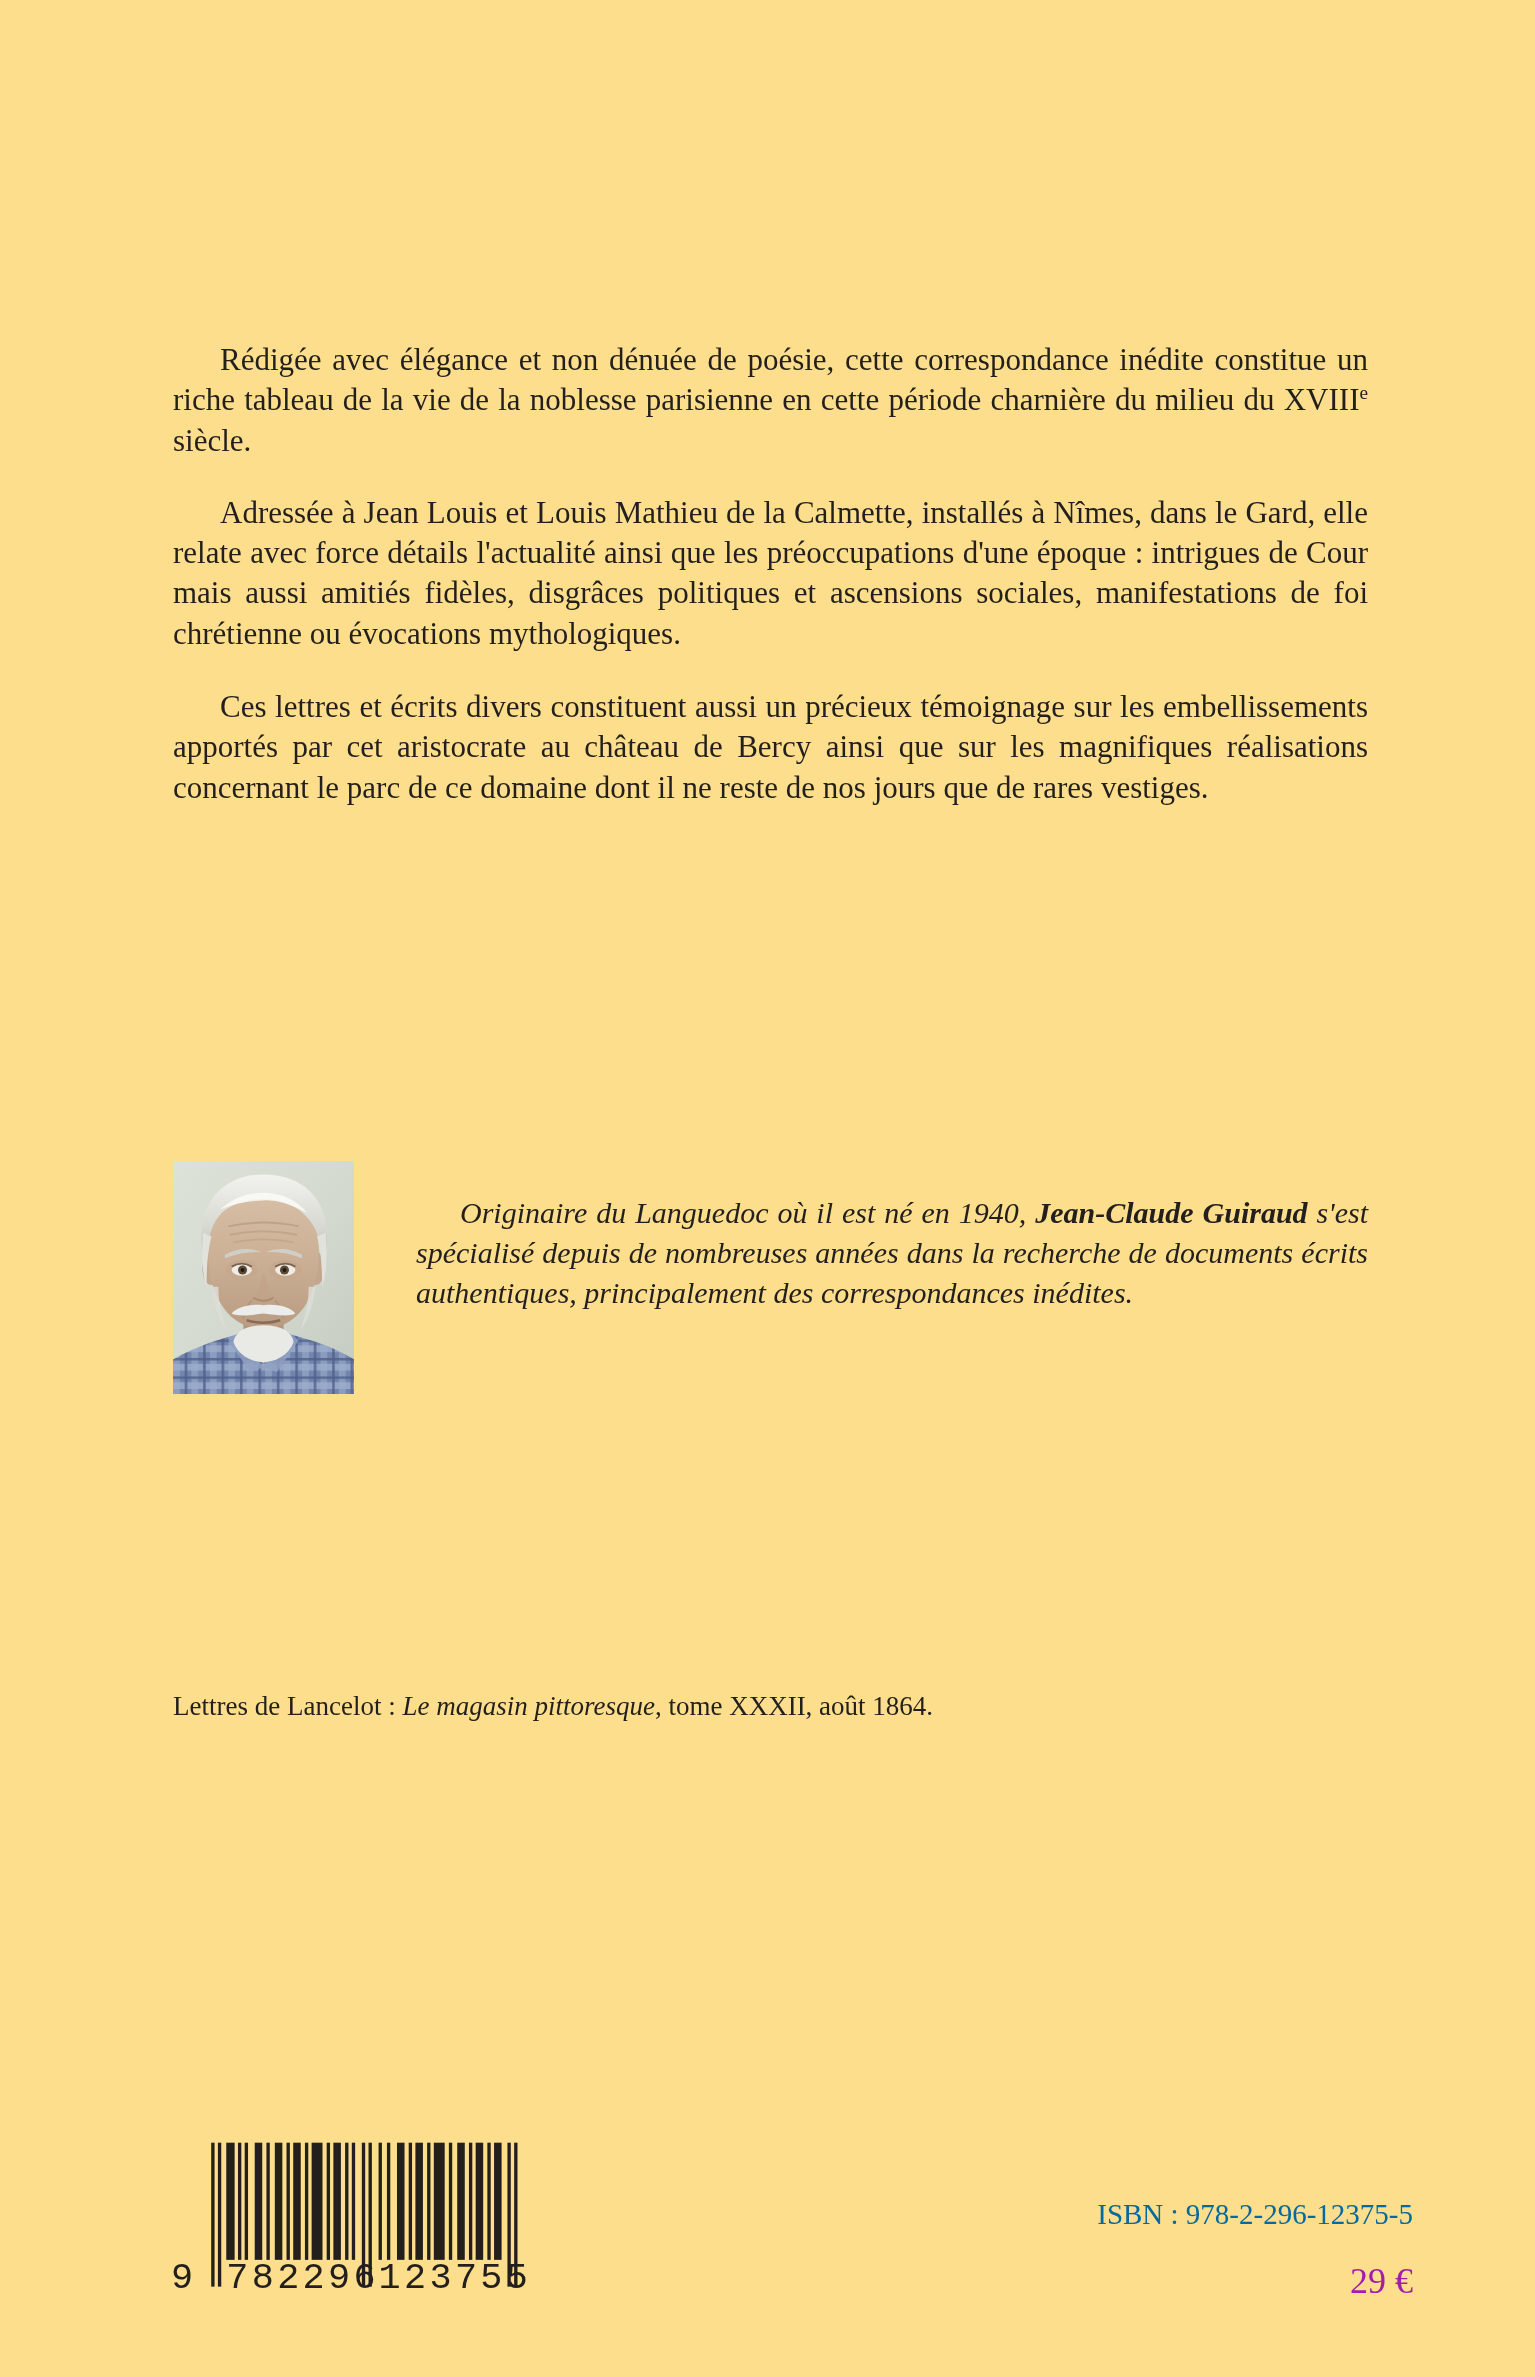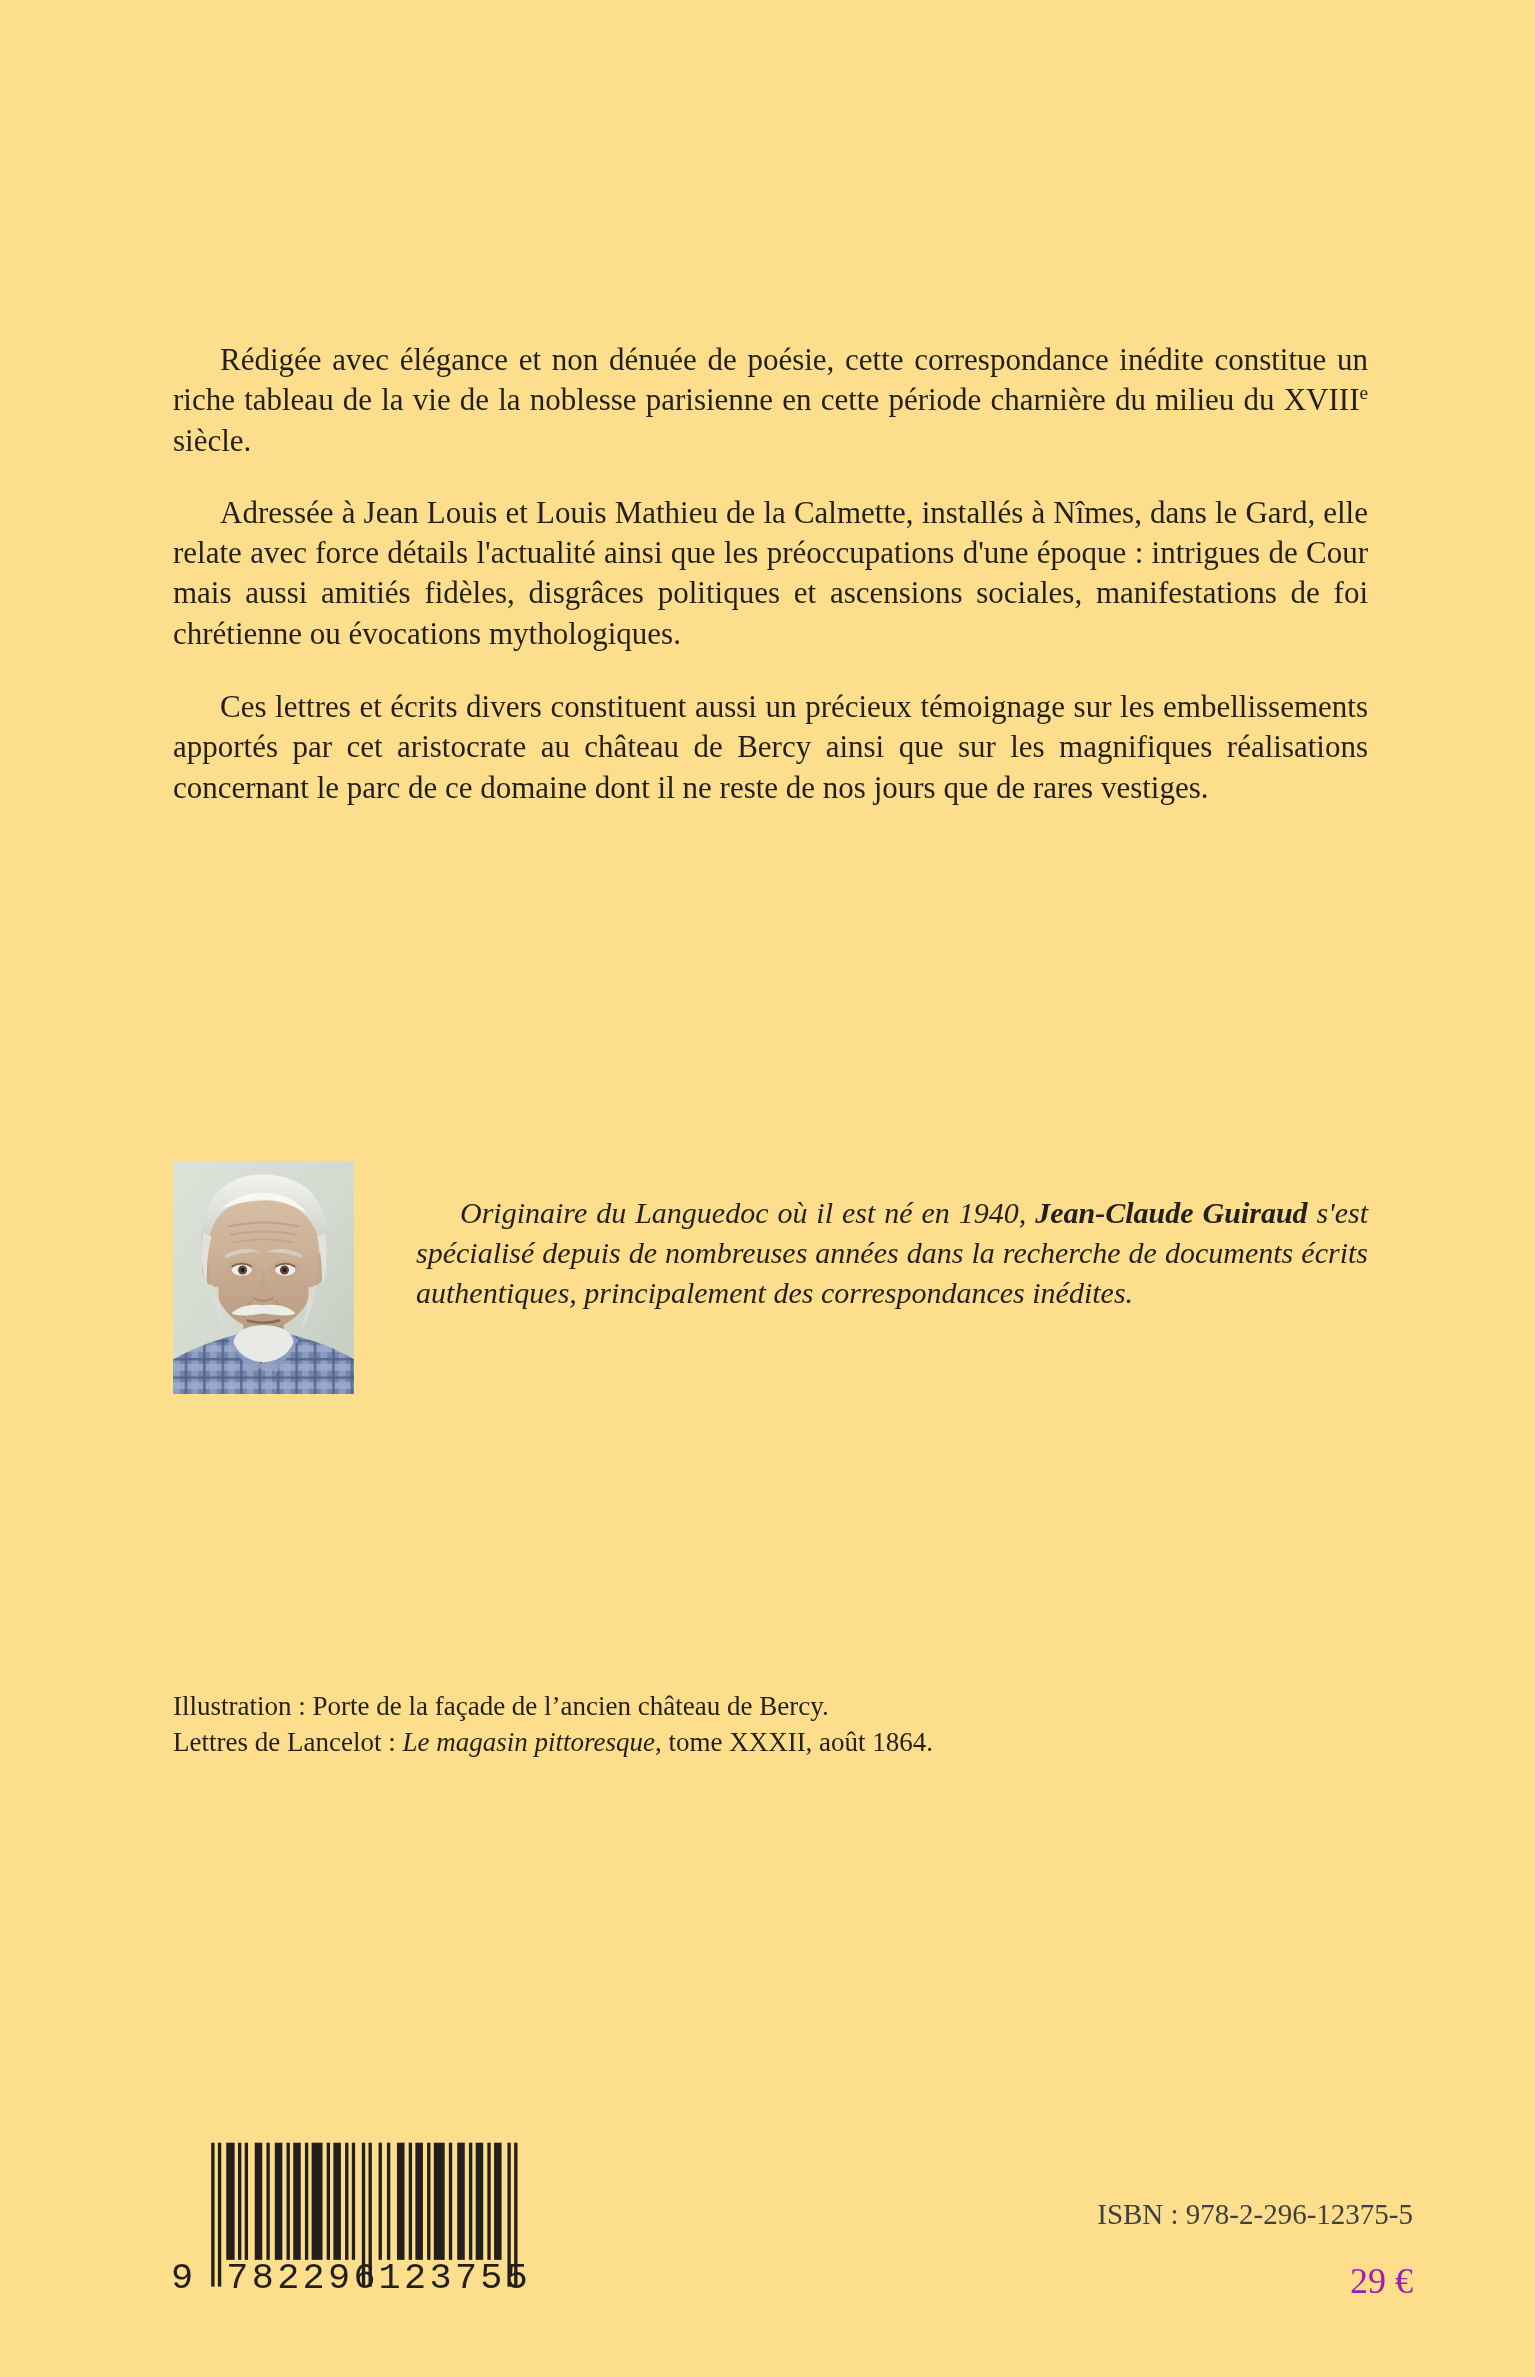--- a/index.html
+++ b/index.html
@@ -124,21 +124,21 @@
   
   .isbn-block {
     position: absolute;
     right: 122px;
     top: 2198px;
     text-align: right;
   }
   .isbn-line {
     font-size: 29px;
     line-height: 1.15;
-    color: #404040;
+    color: #0369a1;
     white-space: nowrap;
   }
   .price-line {
     font-size: 36px;
     line-height: 1.3;
     margin-top: 27px;
     color: #a21caf;
     white-space: nowrap;
   }
 </style>
@@ -242,21 +242,20 @@
         <path d="M 170 150 q -4 34 -18 52 q 10 -28 10 -52 Z" fill="#ddddd8" opacity="0.85"></path>
 
         <rect x="0" y="0" width="216" height="278" fill="none"></rect>
       </svg>
     </div>
 
     <div class="author-bio"><span>Originaire du Languedoc où il est né en 1940, </span><b>Jean-Claude Guiraud</b><span> s'est spécialisé depuis de nombreuses années dans la recherche de documents écrits authentiques, principalement des correspondances inédites.</span></div>
   </div>
 
   <div class="credit">
-    <div>Illustration : Porte de la façade de l’ancien château de Bercy.</div>
     <div><span>Lettres de Lancelot : </span><em>Le magasin pittoresque</em><span>, tome XXXII, août 1864.</span></div>
   </div>
 
   <div class="barcode-area">
     <svg width="394" height="159" viewBox="0 0 470 190">
       <g fill="#231f1c">
 
         <text x="8" y="182" font-family="Liberation Mono, DejaVu Sans Mono, monospace" font-size="44">9</text>
 
         <rect x="56" y="8" width="4" height="172"></rect>

